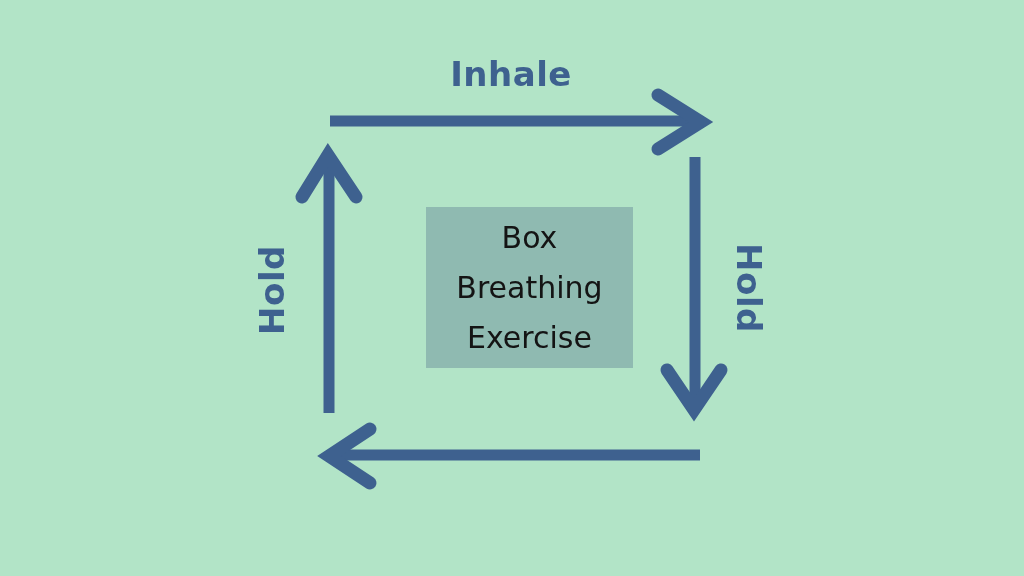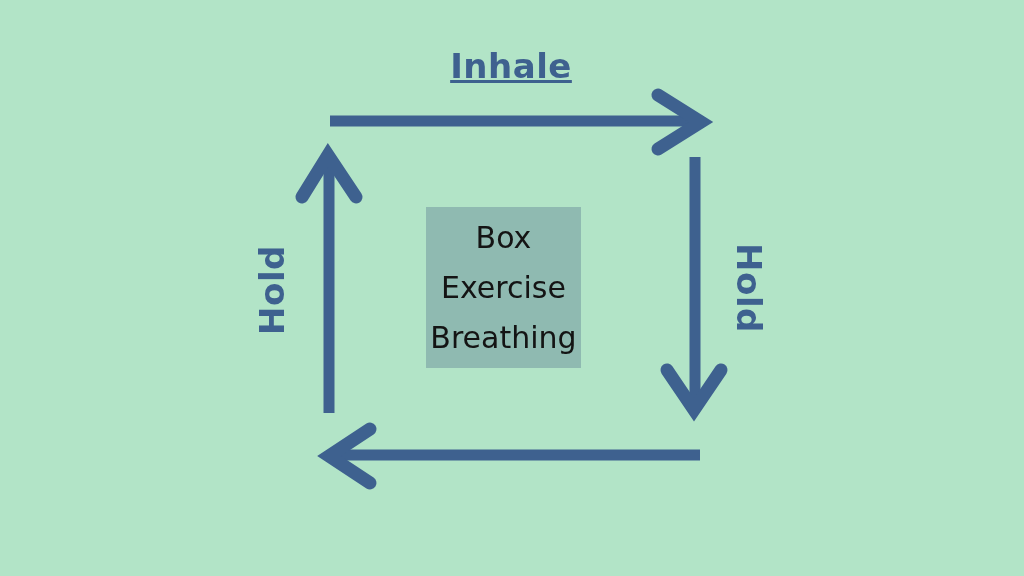--- a/index.html
+++ b/index.html
@@ -32,29 +32,29 @@
   }
   .label {
     position: absolute;
     font-weight: 700;
     font-size: 34px;
     line-height: 34px;
     letter-spacing: 0.5px;
     color: var(--label-text, #3e618f);
     white-space: nowrap;
   }
-  .label-top    { left: 511px; top: 49px;  transform: translateX(-50%); text-decoration: underline; }
+  .label-top    { left: 511px; top: 57px;  transform: translateX(-50%); }
   .label-bottom { left: 511px; top: 486px; transform: translateX(-50%); }
   .label-left   { left: 272px; top: 290px; transform: translate(-50%,-50%) rotate(-90deg); }
   .label-right  { left: 749px; top: 288px; transform: translate(-50%,-50%) rotate(90deg); }
   .center-box {
     position: absolute;
     left: 426px;
     top: 207px;
-    width: 155px;
+    width: 207px;
     height: 161px;
     background: var(--center-box-bg, #8fbab1);
     display: flex;
     flex-direction: column;
     align-items: center;
     justify-content: center;
     text-align: center;
     color: var(--center-text, #141414);
     font-size: 30px;
     line-height: 50px;
@@ -84,17 +84,17 @@
       <polyline class="head" points="302,197 328,155 356,197"></polyline>
     </g>
   </svg>
 
   <div class="label label-top">Inhale</div>
   <div class="label label-right">Hold</div>
   <div class="label label-left">Hold</div>
 
   <div class="center-box">
     <div>Box</div>
+    <div>Breathing</div>
     <div>Exercise</div>
-    <div>Breathing</div>
   </div>
 
 </div>
 
 </body></html>

